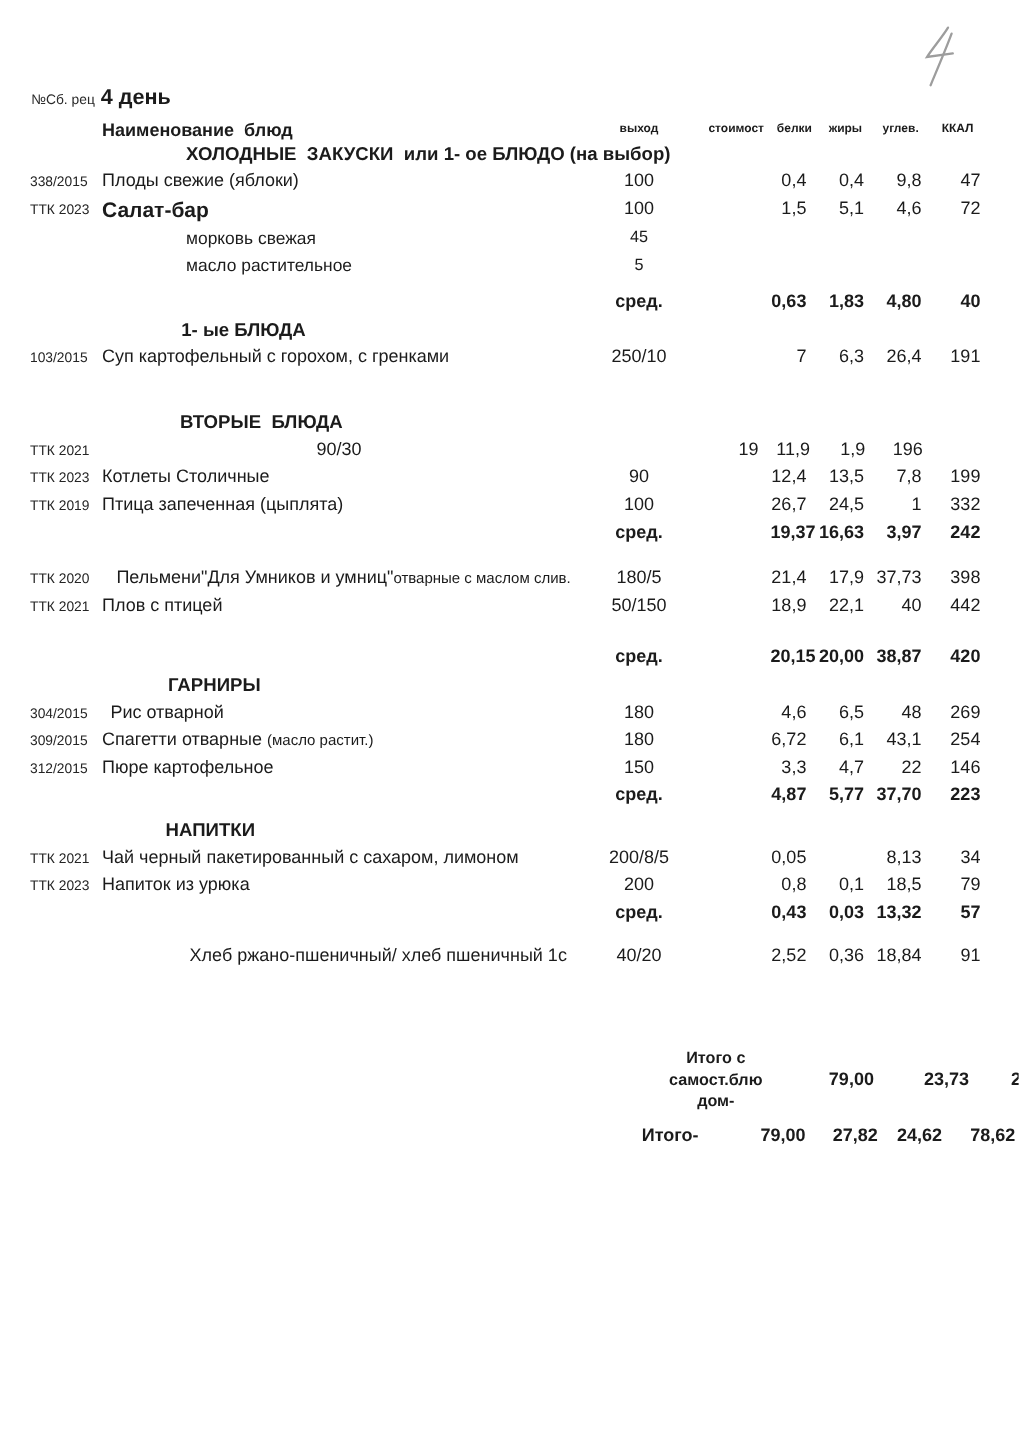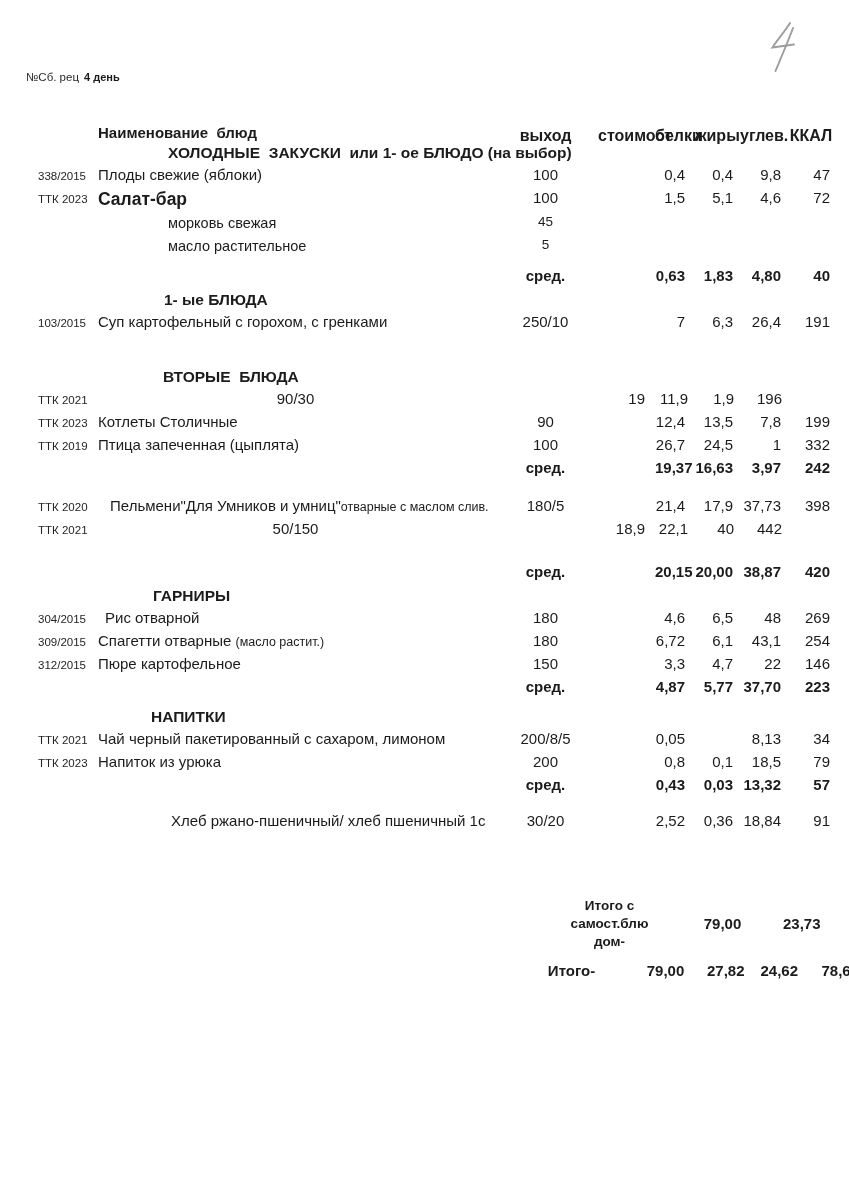--- a/index.html
+++ b/index.html
@@ -2,28 +2,28 @@
 <html><head>
 <meta charset="utf-8">
 <style>
   html,body{margin:0;padding:0;background:#ffffff;}
   .sheet{
     position:relative;width:849px;height:1200px;background:#fff;
     font-family:Liberation Sans, sans-serif;color:#1b1b1b;overflow:hidden;
   }
   .meta{position:absolute;left:26px;top:71px;display:flex;align-items:baseline;gap:5px;}
   .meta .sheet-label{font-size:11.5px;color:#2a2a2a;}
-  .meta .day-label{font-size:11px;font-weight:700;}
+  .meta .day-label{font-size:18px;font-weight:700;}
   .hand-mark{position:absolute;left:762px;top:16px;}
-  .table{position:absolute;left:38px;top:100px;width:797px;margin-top:24px;}
+  .table{position:absolute;left:25px;top:100px;width:797px;}
   .row{display:grid;grid-template-columns:60px 395px 105px 57px 40px 45px 47px 48px;height:23px;align-items:start;line-height:1.25;}
   .hdr{height:19px;}
   .hdr .cell{font-weight:700;}
   .hdr .name-h{font-size:15px;white-space:pre;}
-  .hdr .col-h{font-size:16px;text-align:center;padding-top:2px;}
+  .hdr .col-h{font-size:10px;text-align:center;padding-top:2px;}
   .cell{overflow:visible;white-space:nowrap;}
   .rec{font-size:11.5px;padding-top:3px;color:#242424;white-space:pre;}
   .name{font-size:15px;}
   .name .note{font-size:12.5px;}
   .name.big{font-size:17.5px;font-weight:700;}
   .row.big{height:25px;}
   .out{text-align:center;font-size:15px;}
   .val{text-align:right;font-size:15px;}
   .val.protein{padding-right:10px;}
   .val.fat{padding-right:7px;}
@@ -185,20 +185,21 @@
           <div class="cell name" style="padding-left: 12px;">Пельмени"Для Умников и умниц"<span class="note">отварные с маслом слив.</span></div>
           <div class="cell out">180/5</div>
           <div class="cell cost-val"></div>
           <div class="cell val protein">21,4</div>
           <div class="cell val fat">17,9</div>
           <div class="cell val carbs">37,73</div>
           <div class="cell val kcal">398</div>
         </div>
         <div class="row item">
           <div class="cell rec">ТТК 2021</div>
+          <div class="cell name">Плов с птицей</div>
           <div class="cell out">50/150</div>
           <div class="cell cost-val"></div>
           <div class="cell val protein">18,9</div>
           <div class="cell val fat">22,1</div>
           <div class="cell val carbs">40</div>
           <div class="cell val kcal">442</div>
         </div>
         <div class="row avg" style="margin-top: 20px;">
           <div class="cell rec"></div>
           <div class="cell name"></div>
@@ -281,21 +282,21 @@
           <div class="cell out">сред.</div>
           <div class="cell cost-val"></div>
           <div class="cell val protein">0,43</div>
           <div class="cell val fat">0,03</div>
           <div class="cell val carbs">13,32</div>
           <div class="cell val kcal">57</div>
         </div>
         <div class="row item" style="margin-top: 13px;">
           <div class="cell rec"></div>
           <div class="cell name" style="padding-left: 73px;">Хлеб ржано-пшеничный/ хлеб пшеничный 1с</div>
-          <div class="cell out">30/20</div>
+          <div class="cell out">40/20</div>
           <div class="cell cost-val"></div>
           <div class="cell val protein">2,52</div>
           <div class="cell val fat">0,36</div>
           <div class="cell val carbs">18,84</div>
           <div class="cell val kcal">91</div>
         </div>
         <div class="row total tall" style="margin-top: 62px; gap: 32px;">
           <div class="cell total-label multi">
             <div>Итого с</div>
             <div>самост.блю</div>

